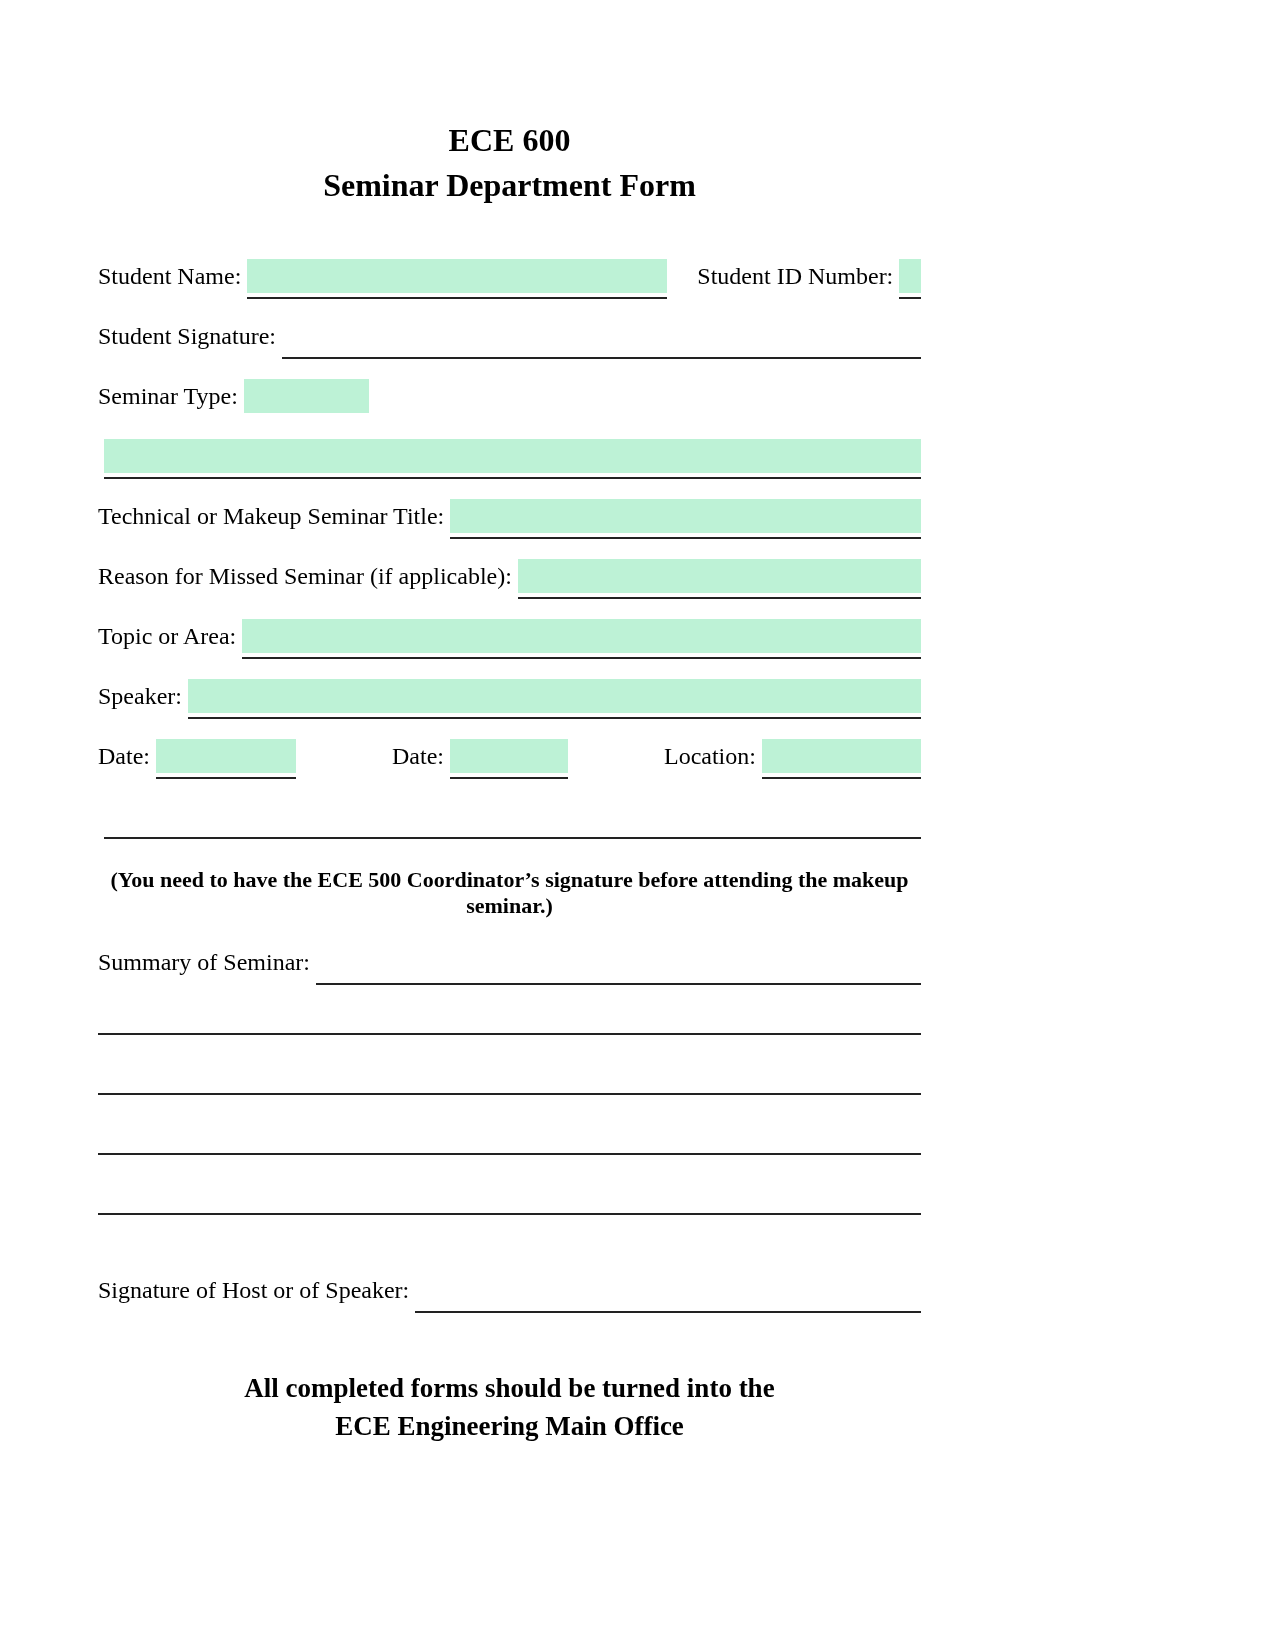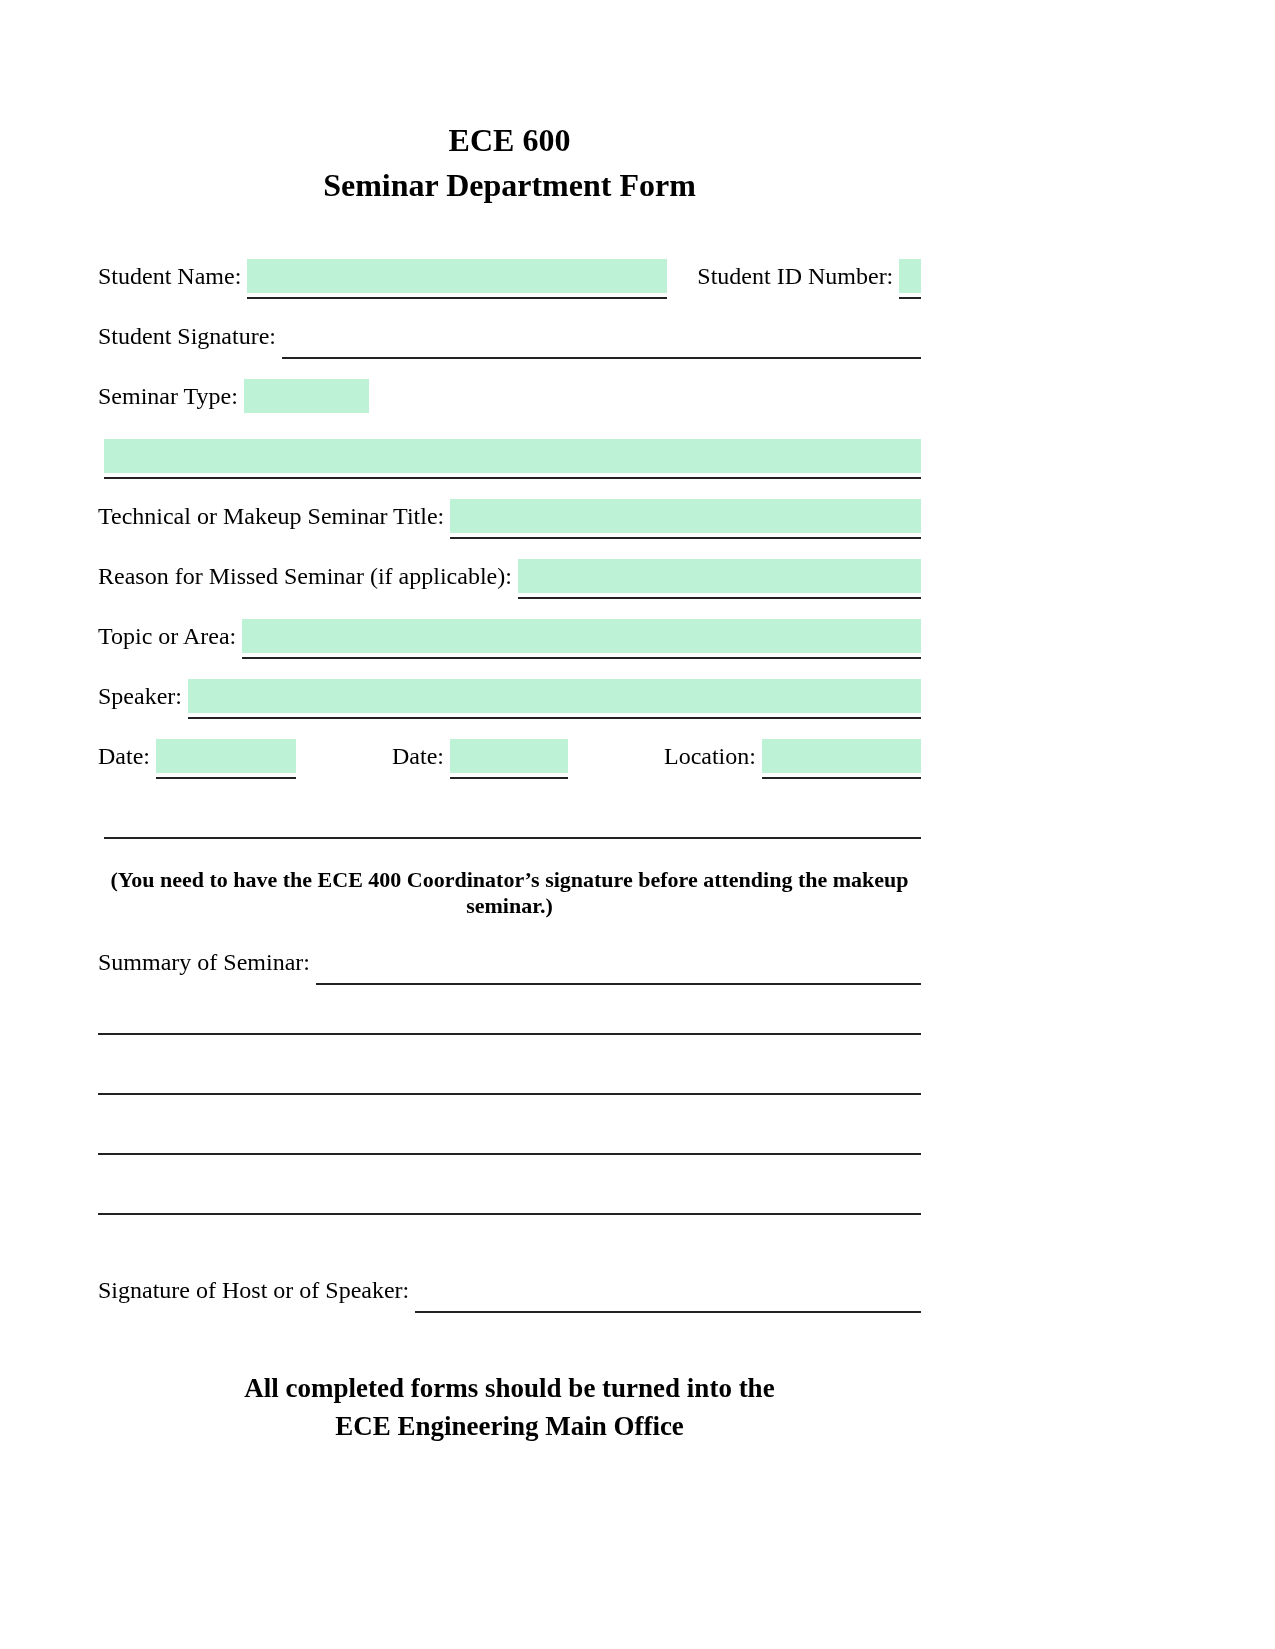--- a/index.html
+++ b/index.html
@@ -143,21 +143,21 @@
         <div class="hl"></div>
       </div>
     </div>
 
     <div class="row">
       <div class="field plain">
         <div class="hl"></div>
       </div>
     </div>
 
-    <div class="note">(You need to have the ECE 400 Coordinator’s signature before attending the makeup seminar.)</div>
+    <div class="note">(You need to have the ECE 500 Coordinator’s signature before attending the makeup seminar.)</div>
 
     <div class="row summary-row">
       <span class="lbl">Summary of Seminar:</span>
       <div class="field plain">
         <div class="hl"></div>
       </div>
     </div>
 
     <div class="wline firstline"></div>
     <div class="wline"></div>

